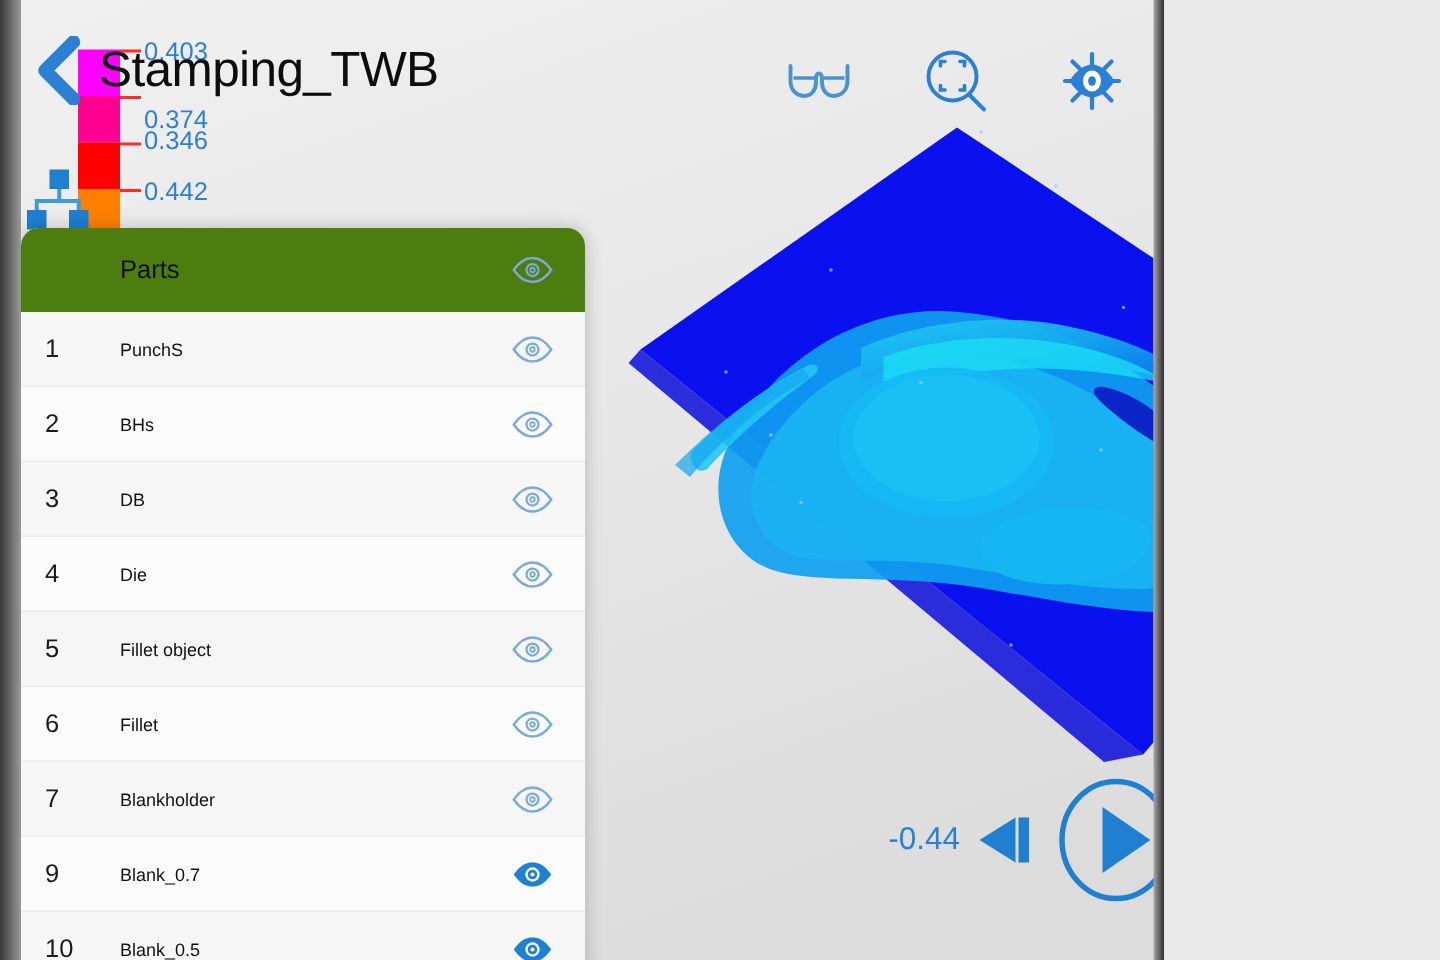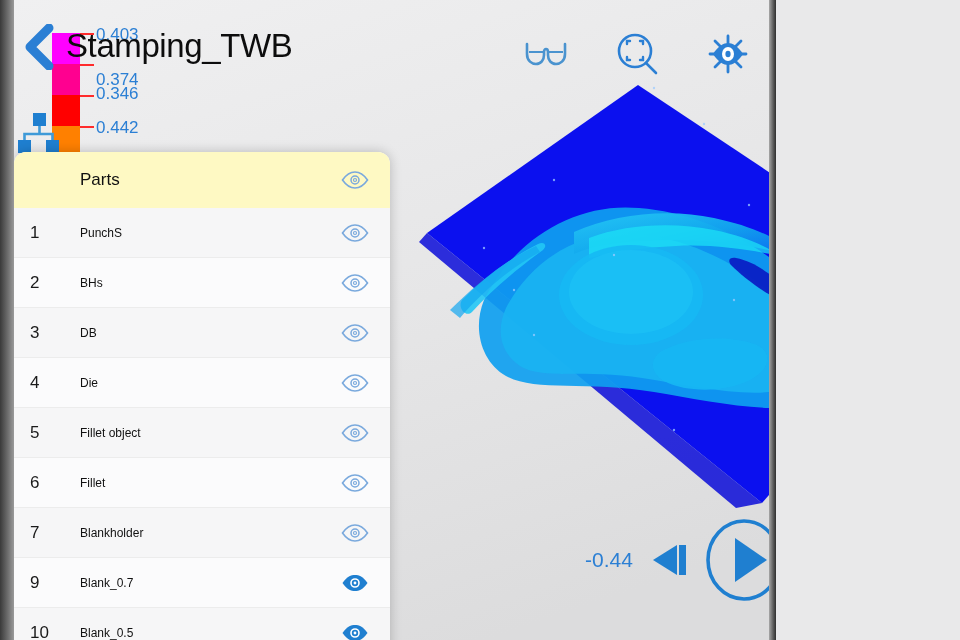--- a/index.html
+++ b/index.html
@@ -38,39 +38,39 @@
 
   
   .toolbar{position:absolute;top:26px;left:518px;width:420px;height:56px;
      display:flex;justify-content:space-between;align-items:center;z-index:40;}
   .tbtn{width:56px;height:52px;display:flex;align-items:center;justify-content:center;cursor:pointer;}
 
   
   .parts-panel{position:absolute;left:14px;top:152px;width:376px;height:500px;
      background:#fbfbfc;border-radius:12px 12px 0 0;
      box-shadow:0 0 12px rgba(0,0,0,.22);overflow:hidden;z-index:50;}
-  .parts-header{height:56px;background:#fef9c3;display:flex;align-items:center;
+  .parts-header{height:56px;background:#4d7c0f;display:flex;align-items:center;
      padding:0 0 0 66px;box-sizing:border-box;position:relative;}
   .parts-header .ptitle{font-size:17px;color:#111;}
   .parts-rows{height:444px;overflow:hidden;}
   .prow{height:50px;display:flex;align-items:center;position:relative;
      border-bottom:1px solid #ececec;box-sizing:border-box;}
   .prow:nth-child(odd){background:#f6f6f7;}
   .prow:nth-child(even){background:#fbfbfc;}
   .pidx{position:absolute;left:16px;font-size:17px;color:#1a1a1a;width:34px;}
   .pname{margin-left:66px;font-size:12px;color:#111;}
   .peye{position:absolute;right:20px;top:50%;transform:translateY(-50%);
      width:30px;height:22px;display:flex;align-items:center;justify-content:center;cursor:pointer;}
   .hdr-eye{position:absolute;right:20px;top:50%;transform:translateY(-50%);
      width:30px;height:22px;display:flex;align-items:center;justify-content:center;cursor:pointer;}
 
   
   .playback{position:absolute;left:578px;top:518px;width:340px;height:84px;
      display:flex;align-items:center;z-index:40;}
-  .frame-val{font-size:21px;color:#2b7fd4;width:62px;text-align:center;}
+  .frame-val{font-size:21px;color:#2b7fd4;width:62px;text-align:right;}
   .pbtn{display:flex;align-items:center;justify-content:center;cursor:pointer;}
   .pbtn.prev{width:56px;height:56px;}
   .pbtn.play{width:96px;height:88px;}
   .pbtn.next{width:56px;height:56px;}
   .pbtn.speed{width:56px;height:56px;margin-left:10px;}
 </style>
 </head>
 <body>
 
 <div id="app">

